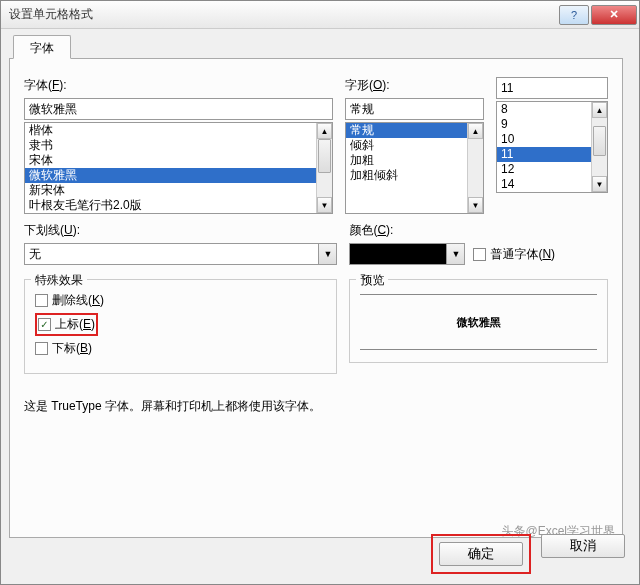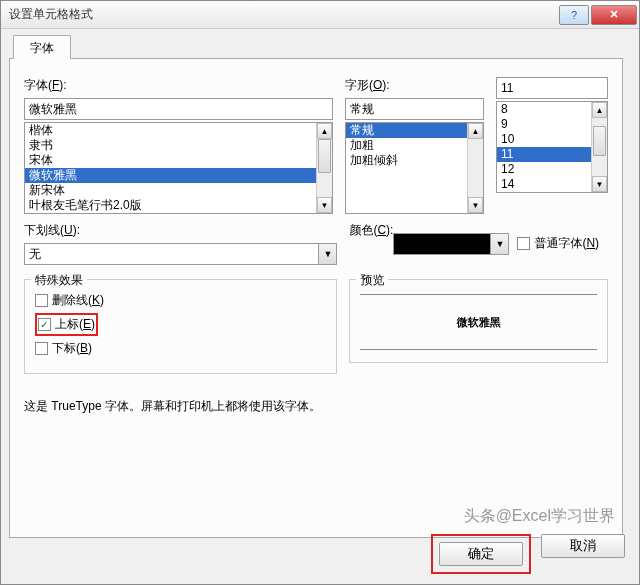--- a/index.html
+++ b/index.html
@@ -45,21 +45,21 @@
   .ckrow { display:flex; align-items:center; gap:4px; margin:4px 0;}
   .ck { width:13px; height:13px; border:1px solid #888; background:#fff; display:flex;align-items:center;justify-content:center; font-size:10px; color:#2a6a2a;}
   .ck.checked::after { content:"✓"; }
   .hl { border:2px solid #d22; padding:1px; display:inline-flex;}
   .hl .ckrow { margin:2px 0;}
   .preview-box { height:56px; border-top:1px solid #888; border-bottom:1px solid #888; display:flex; align-items:center; justify-content:center; margin-top:6px; font-family:"Microsoft YaHei"; font-weight:bold; font-size:11px;}
   .desc { margin-top:24px; }
   .footer { position:absolute; bottom:10px; right:14px; display:flex; gap:10px;}
   .dlg-btn { width:84px; height:24px; border:1px solid #999; background:linear-gradient(#fdfdfd,#e6e6e6); border-radius:2px;}
   .hl-btn { border:2px solid #d22; padding:6px;}
-  .watermark { position:absolute; bottom:57px; right:24px; color:#999; font-size:16px;}
+  .watermark { position:absolute; bottom:44px; right:24px; color:#999; font-size:12px;}
   .u { text-decoration: underline; }
 </style>
 </head>
 <body>
 
 <div class="window">
   <div class="titlebar">
     <div class="title">设置单元格格式</div>
     <div class="btns">
       <div class="tb-btn tb-help">?</div>
@@ -92,20 +92,21 @@
                 <div class="sbtn">▼</div>
               </div>
             </div>
           </div>
           <div class="col-style">
             <div class="lbl">字形(<span class="u">O</span>):</div>
             <input class="textin" value="常规" style="">
             <div class="listbox">
               <div class="items">
                 <div class="item sel">常规</div>
+                <div class="item">倾斜</div>
                 <div class="item">加粗</div>
                 <div class="item">加粗倾斜</div>
               </div>
               <div class="scroll">
                 <div class="sbtn">▲</div>
                 <div class="strack"></div>
                 <div class="sbtn">▼</div>
               </div>
             </div>
           </div>
@@ -132,21 +133,21 @@
         </div>
 
         <div class="row2">
           <div class="col-und">
             <div class="lbl">下划线(<span class="u">U</span>):</div>
             <div class="combo">
               <div class="cin">无</div>
               <div class="cbtn">▼</div>
             </div>
           </div>
-          <div class="col-color" style="display:flex;flex-direction:row;">
+          <div class="col-color" style="display:flex;flex-direction:column;">
             <div class="lbl">颜色(<span class="u">C</span>):</div>
             <div style="display:flex;align-items:center;">
               <div class="combo" style="flex:0 0 116px;">
                 <div class="color-swatch"></div>
                 <div class="cbtn">▼</div>
               </div>
               <label class="cknormal">
                 <span class="ck"></span>
                 <span>普通字体(<span class="u">N</span>)</span>
               </label>

